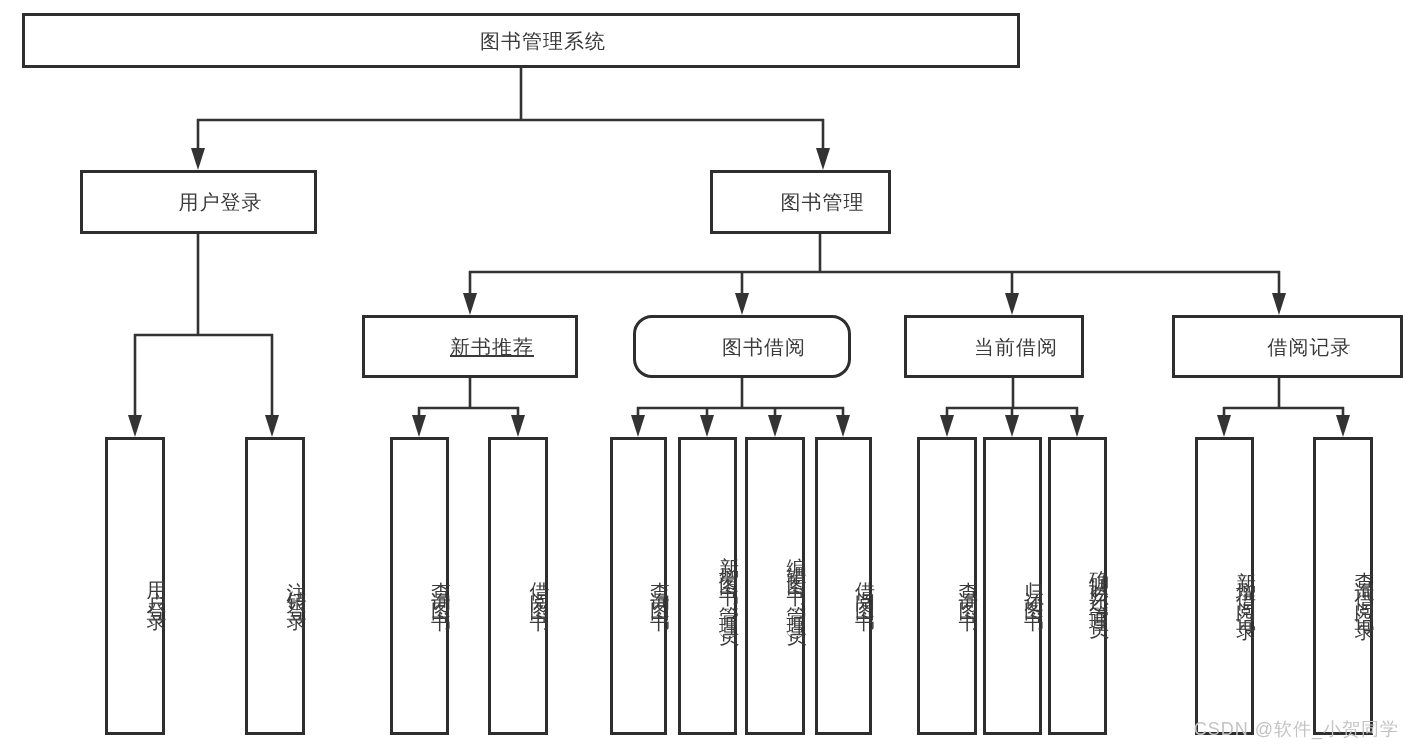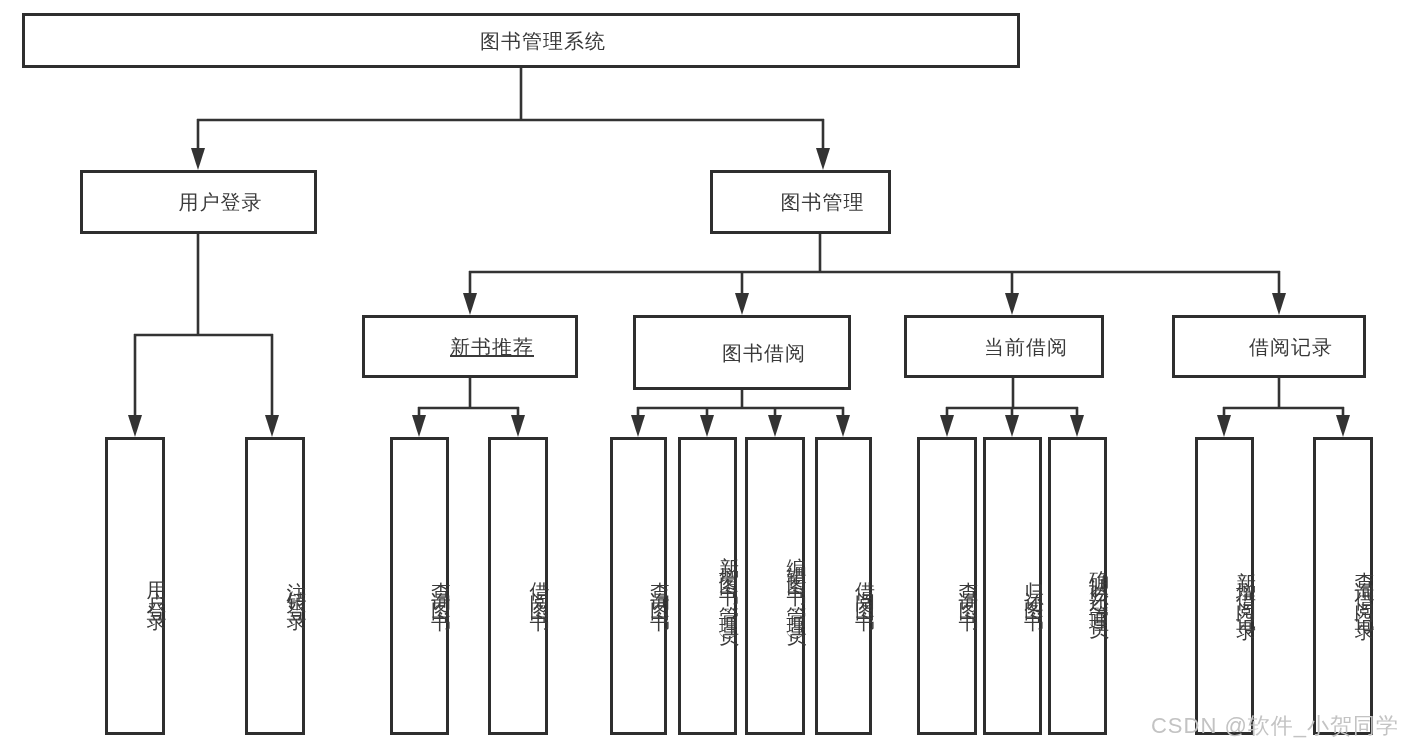--- a/index.html
+++ b/index.html
@@ -58,21 +58,21 @@
     writing-mode:vertical-rl;
     text-orientation:upright;
     letter-spacing:10px;
     line-height:1;
     white-space:nowrap;
   }
   .watermark{
     position:absolute;
     right:6px;
     bottom:6px;
-    font-size:22px;
+    font-size:18px;
     color:var(--watermark);
     letter-spacing:1px;
     z-index:5;
     pointer-events:none;
     text-align:center;
   }
 </style>
 </head>
 <body>
 
@@ -147,27 +147,27 @@
   <div class="box" style="left:80px;top:170px;width:237px;height:64px;">
     <span>用户登录</span>
   </div>
   <div class="box" style="left:710px;top:170px;width:181px;height:64px;">
     <span>图书管理</span>
   </div>
 
   <div class="box" style="left:362px;top:315px;width:216px;height:63px;text-decoration:underline;">
     <span>新书推荐</span>
   </div>
-  <div class="box" style="left:633px;top:315px;width:218px;height:75px;">
+  <div class="box" style="left:633px;top:315px;width:218px;height:63px;border-radius:19px;">
     <span>图书借阅</span>
   </div>
-  <div class="box" style="left:904px;top:315px;width:200px;height:63px;">
+  <div class="box" style="left:904px;top:315px;width:180px;height:63px;">
     <span>当前借阅</span>
   </div>
-  <div class="box" style="left:1172px;top:315px;width:194px;height:63px;">
+  <div class="box" style="left:1172px;top:315px;width:231px;height:63px;">
     <span>借阅记录</span>
   </div>
 
   <div class="vbox" style="left:105px;top:437px;width:60px;height:298px;">
     <span class="vlabel">用户登录</span>
   </div>
   <div class="vbox" style="left:245px;top:437px;width:60px;height:298px;">
     <span class="vlabel">注销登录</span>
   </div>
   <div class="vbox" style="left:390px;top:437px;width:59px;height:298px;">

